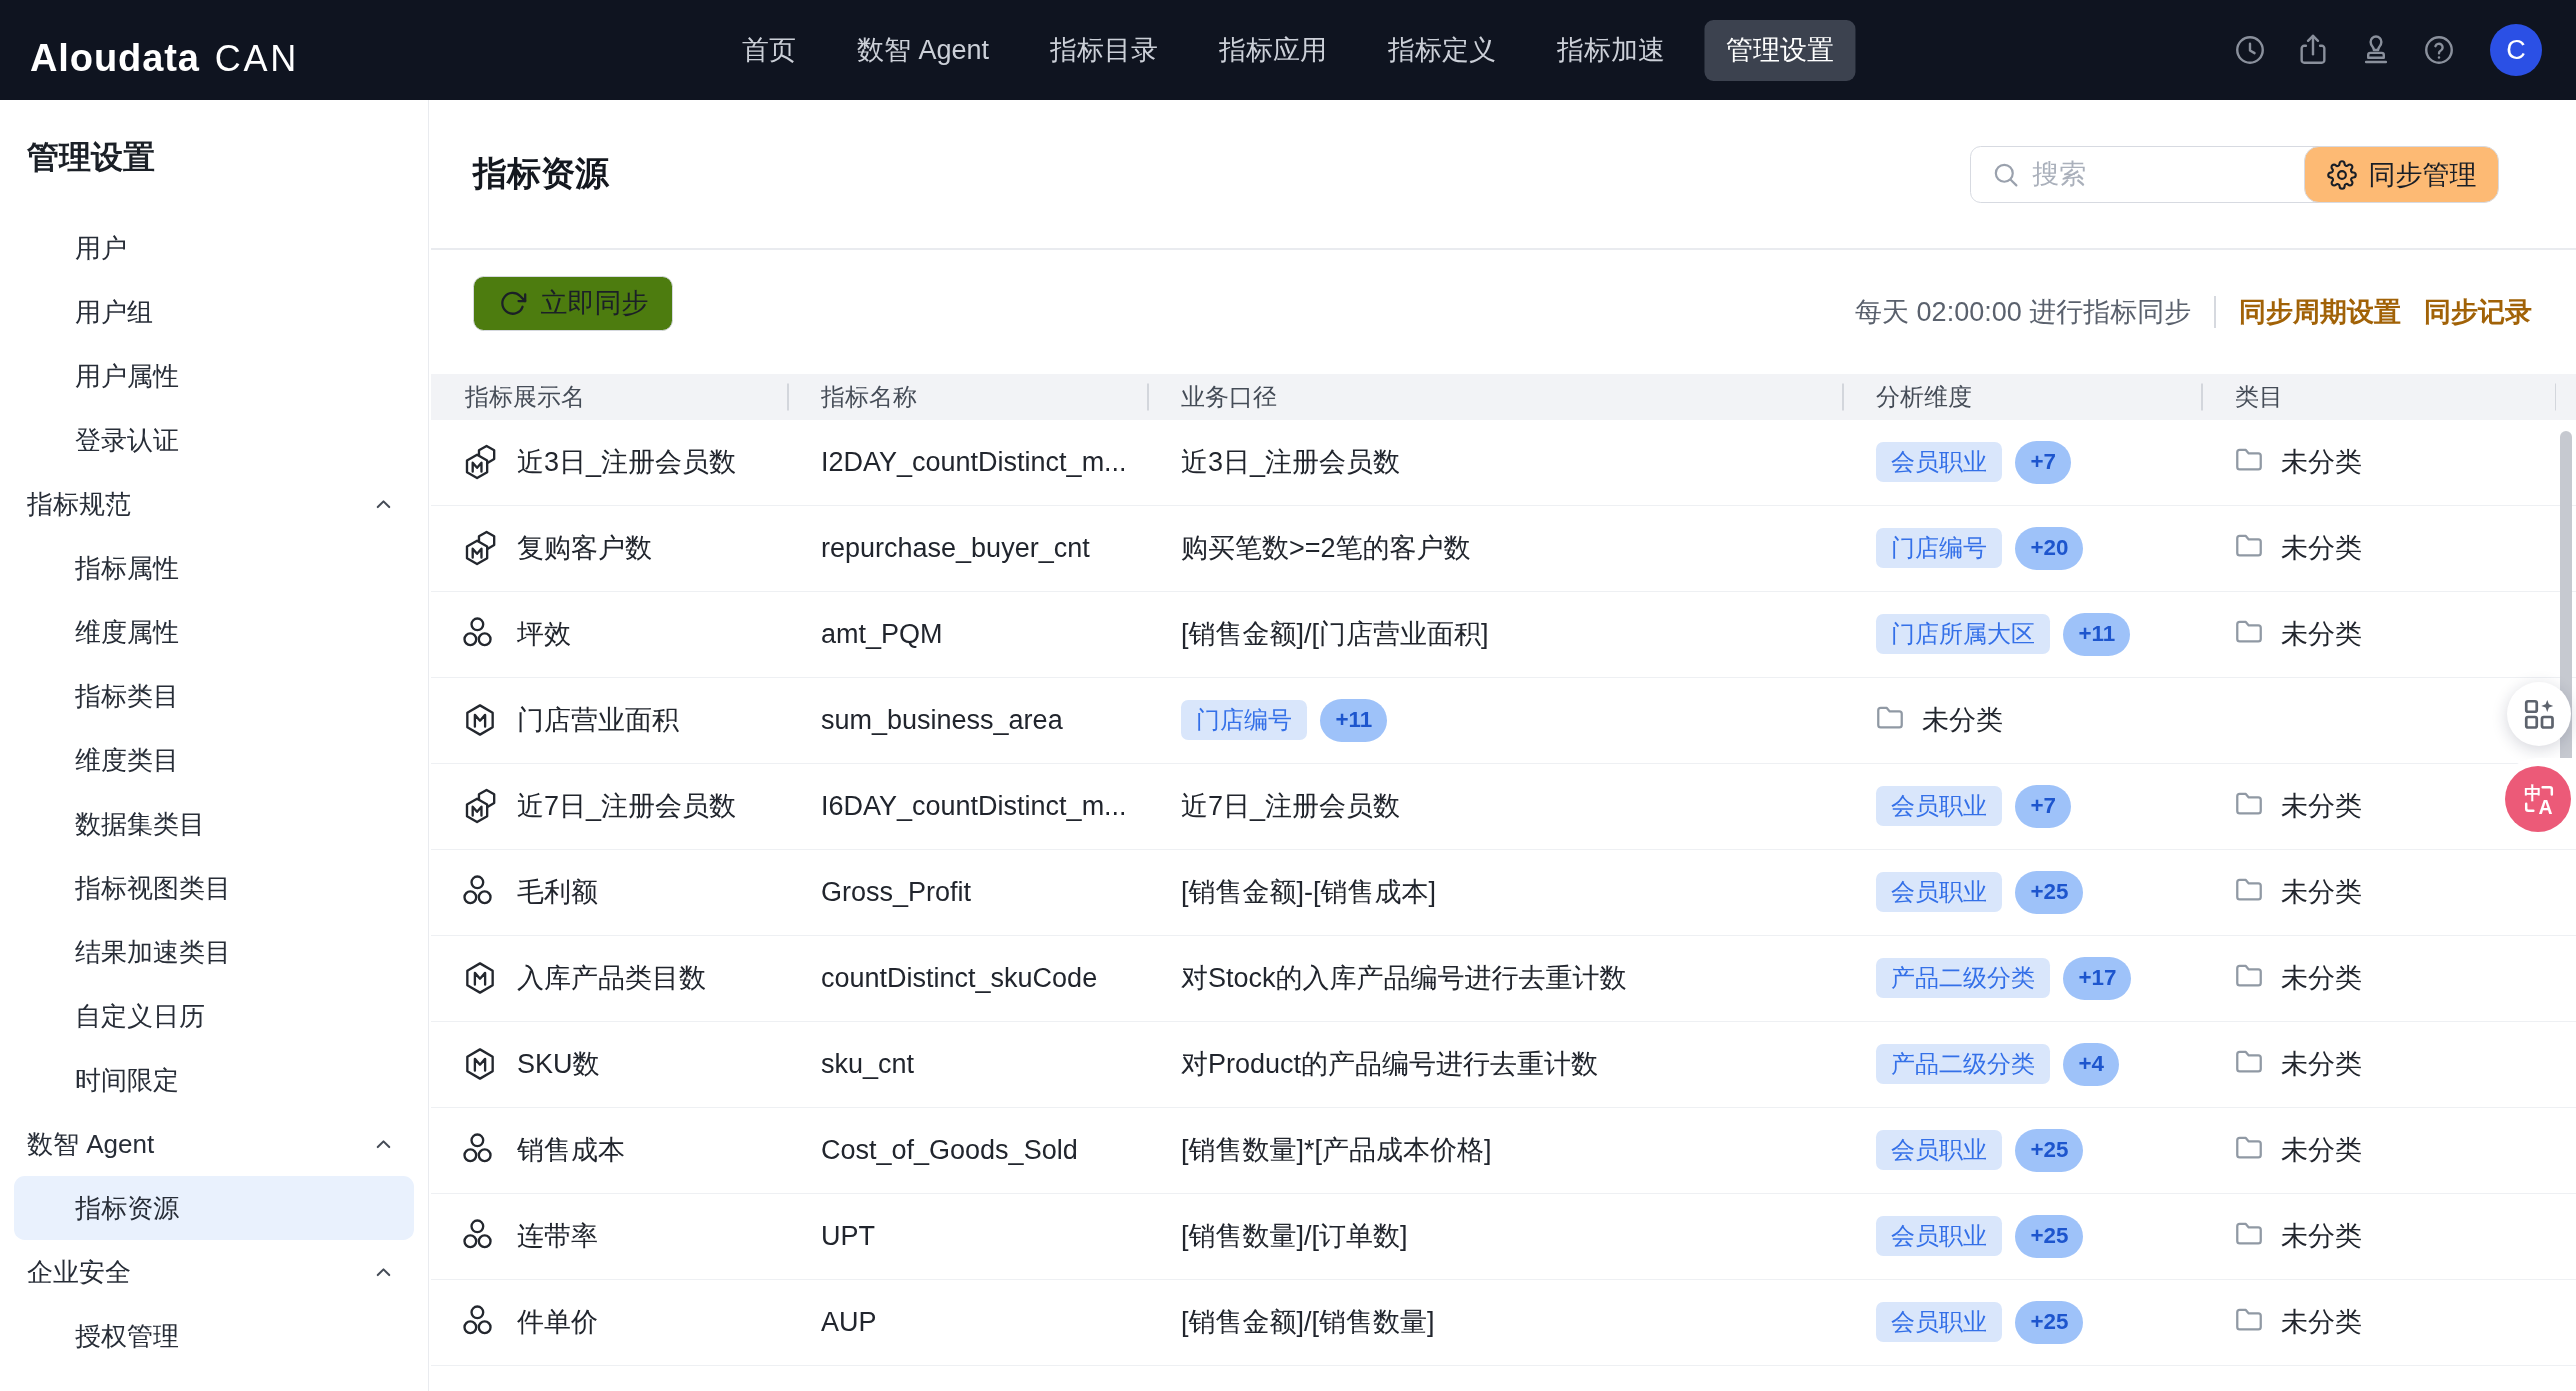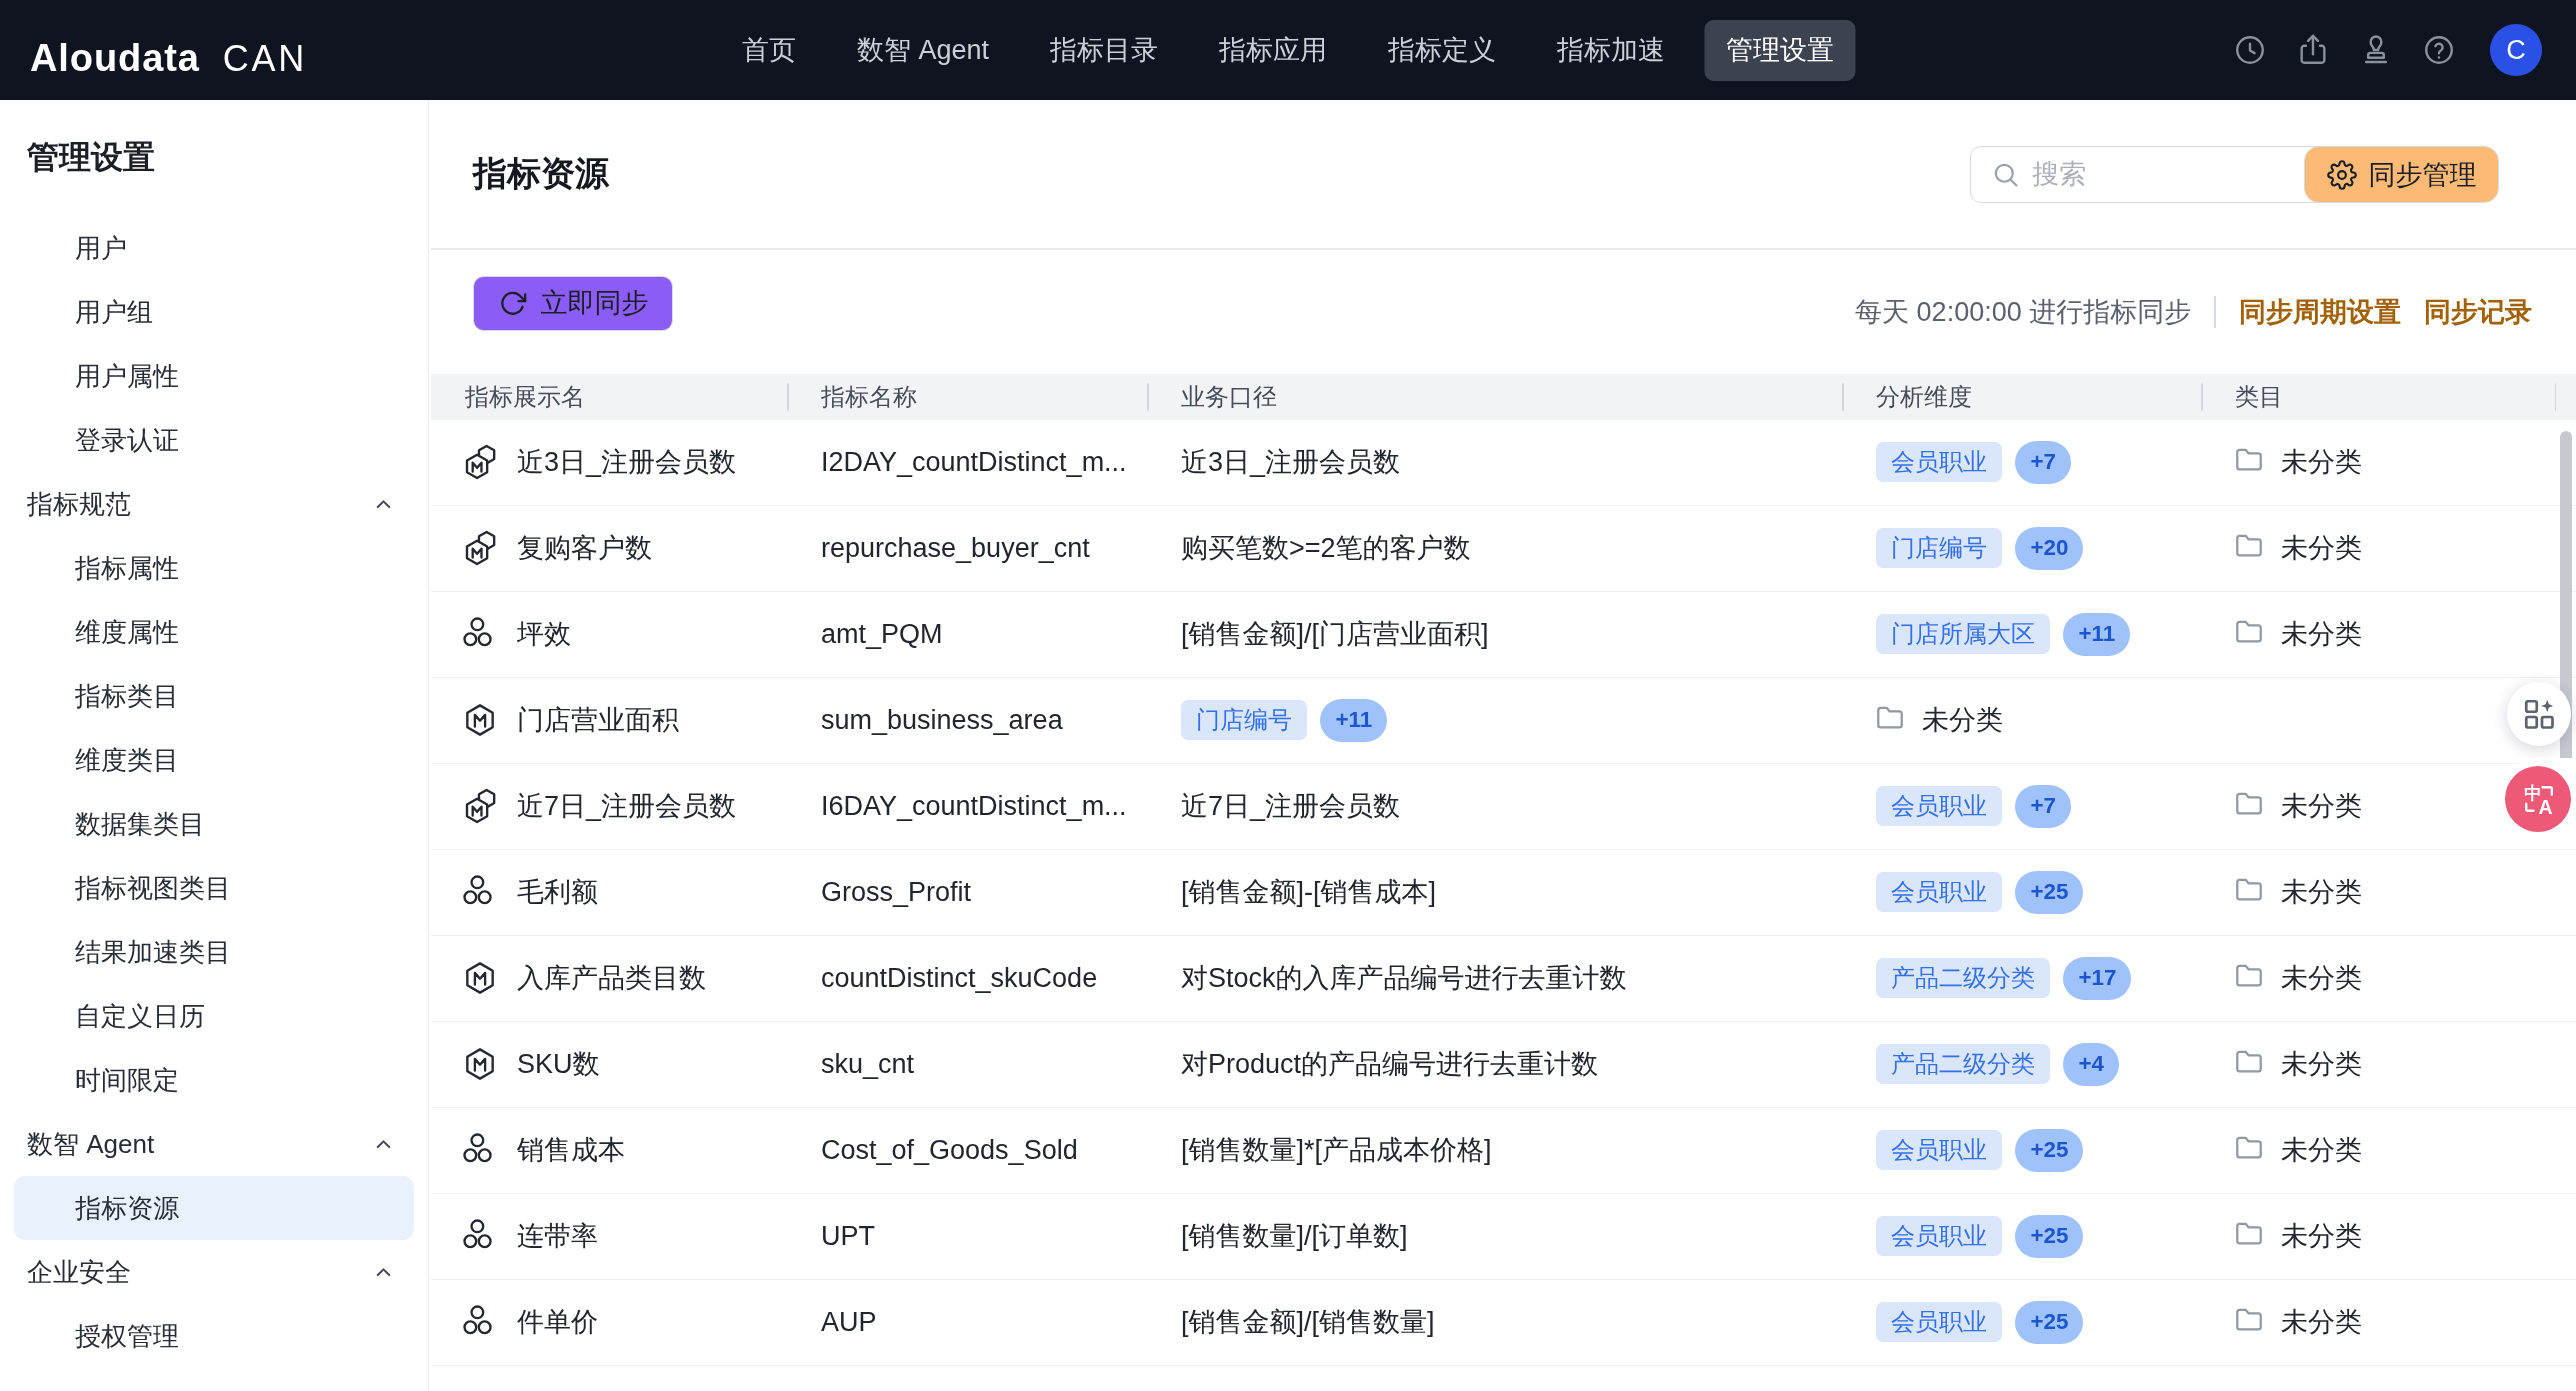--- a/index.html
+++ b/index.html
@@ -4,21 +4,21 @@
 <style>
   * { margin:0; padding:0; box-sizing:border-box; }
   html,body { width:2576px; height:1392px; overflow:hidden; background:#fff;
     font-family:"Liberation Sans", sans-serif; }
 
   
   .topbar { position:fixed; top:0; left:0; width:2576px; height:100px;
     background:#0f1420; display:flex; align-items:center; z-index:50; }
   .logo { margin-left:30px; display:flex; align-items:baseline; color:#fff; white-space:nowrap; }
   .logo-primary { font-size:38px; font-weight:700; letter-spacing:0.9px;margin-top:16px; }
-  .logo-secondary { font-size:36px; font-weight:300; margin-left:23px; letter-spacing:2.7px; }
+  .logo-secondary { font-size:36px; font-weight:300; margin-left:15px; letter-spacing:2.7px; }
   .nav-menu { position:absolute; left:50%; transform:translateX(-50%);
     display:flex; align-items:center; gap:18px; }
   .nav-item { font-size:27px; color:#ccd0d8; padding:12.5px 21.5px; border-radius:9px;
     cursor:pointer; white-space:nowrap; }
   .nav-item.active { background:#3c424f; color:#fff; }
   .top-icons { position:absolute; right:34px; display:flex; align-items:center; gap:29px; }
   .tb-icon { width:34px; height:34px; display:flex; }
   .tb-icon svg { width:34px; height:34px; stroke:#8a909c; fill:none;
     stroke-width:1.7; stroke-linecap:round; stroke-linejoin:round; }
   .avatar { width:52px; height:52px; border-radius:50%; background:#2b50e5; color:#fff;
@@ -50,21 +50,21 @@
   .search-box input::placeholder { color:#aab0bb; }
   .sync-manage-btn { position:absolute; right:77px; top:46px; height:57px; padding:0 21.5px;
     border:1.8px solid #d7dae1; border-radius:15px; background:#fdba74; display:flex;
     align-items:center; gap:11.6px; font-size:27px; color:#191e26; cursor:pointer; }
   .sync-manage-btn svg { width:30px; height:30px; stroke:#191e26; fill:none; stroke-width:1.7;
     stroke-linecap:round; stroke-linejoin:round; }
   .hdr-divider { height:1.8px; background:#e9ebef; flex:none; }
 
   .sync-row { height:124px; position:relative; flex:none; }
   .sync-now-btn { position:absolute; left:42px; top:26px; height:55px; padding:0 24px;
-    border:1.8px solid #d6d9df; border-radius:10.7px; background:#8b5cf6; display:flex;
+    border:1.8px solid #d6d9df; border-radius:10.7px; background:#4d7c0f; display:flex;
     align-items:center; gap:13.4px; font-size:27px; color:#1b2027; cursor:pointer; }
   .sync-now-btn svg { width:29px; height:29px; stroke:#1b2027; fill:none; stroke-width:1.9;
     stroke-linecap:round; stroke-linejoin:round; }
   .sync-right { position:absolute; right:44px; top:0; height:100%; display:flex;
     align-items:center; gap:23px; font-size:27px; }
   .schedule-text { color:#5a616d; }
   .vline { width:1.8px; height:32px; background:#d6d9df; }
   .sync-links { display:flex; gap:23px; }
   .link { color:#a16207; font-weight:700; cursor:pointer; }
 

